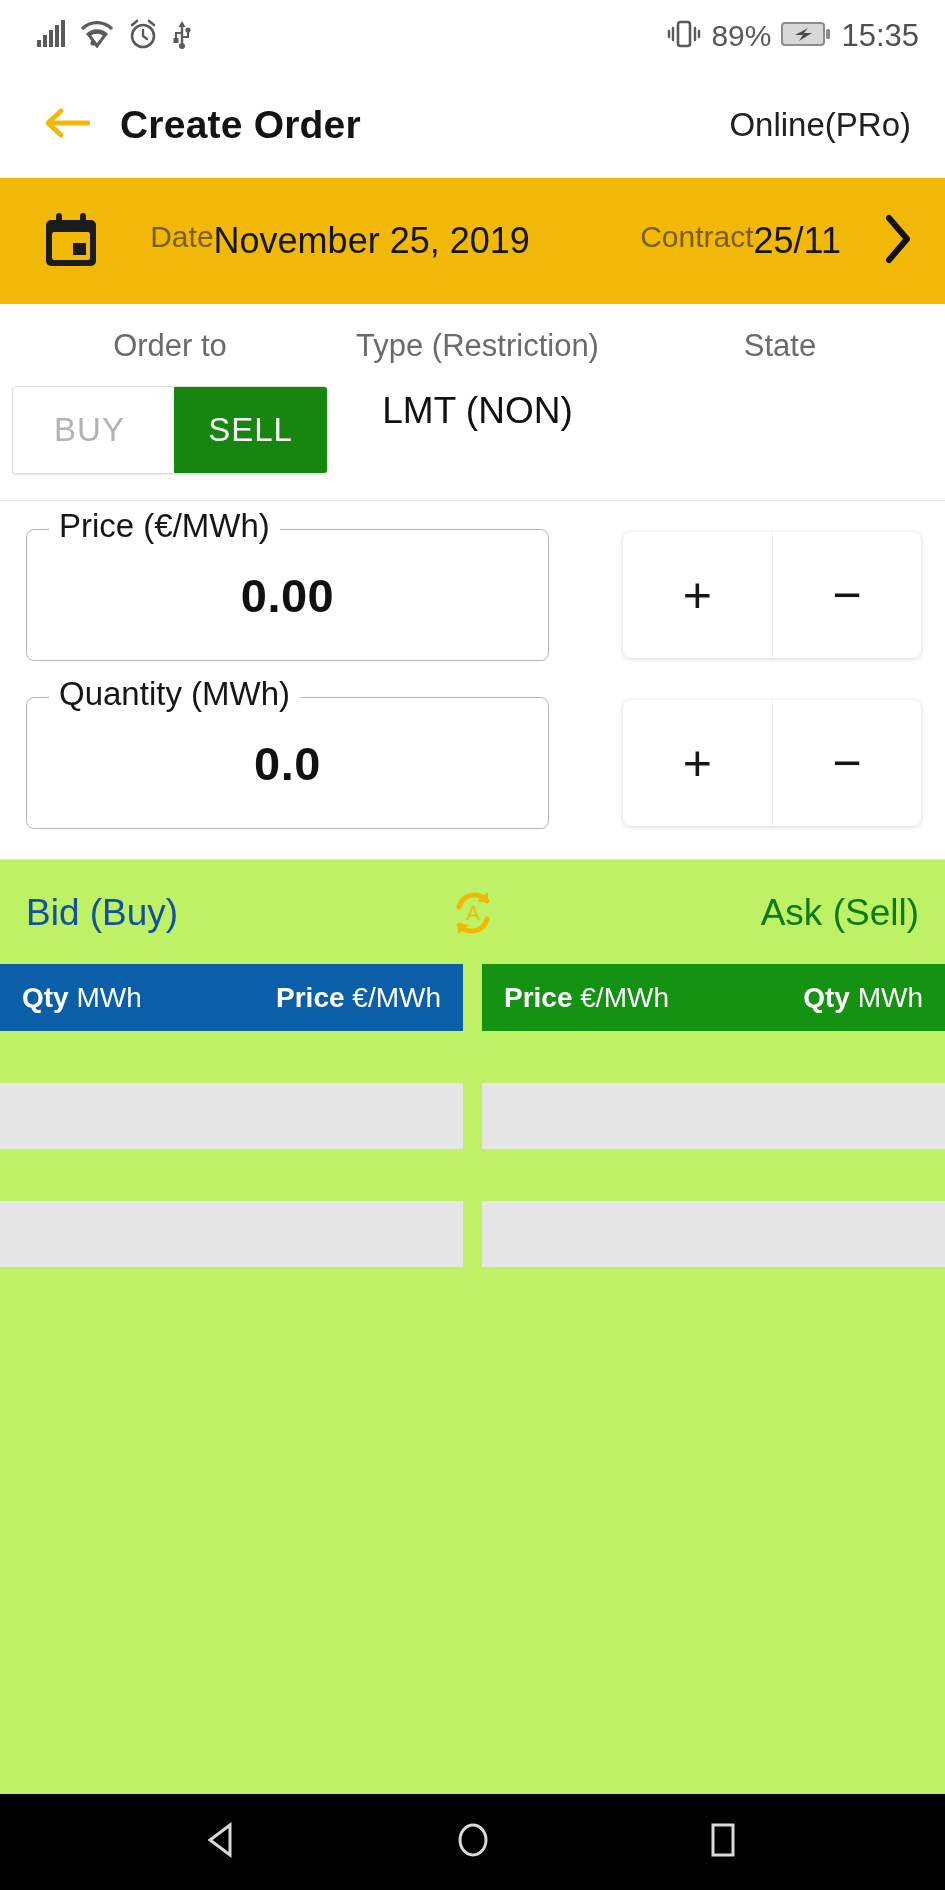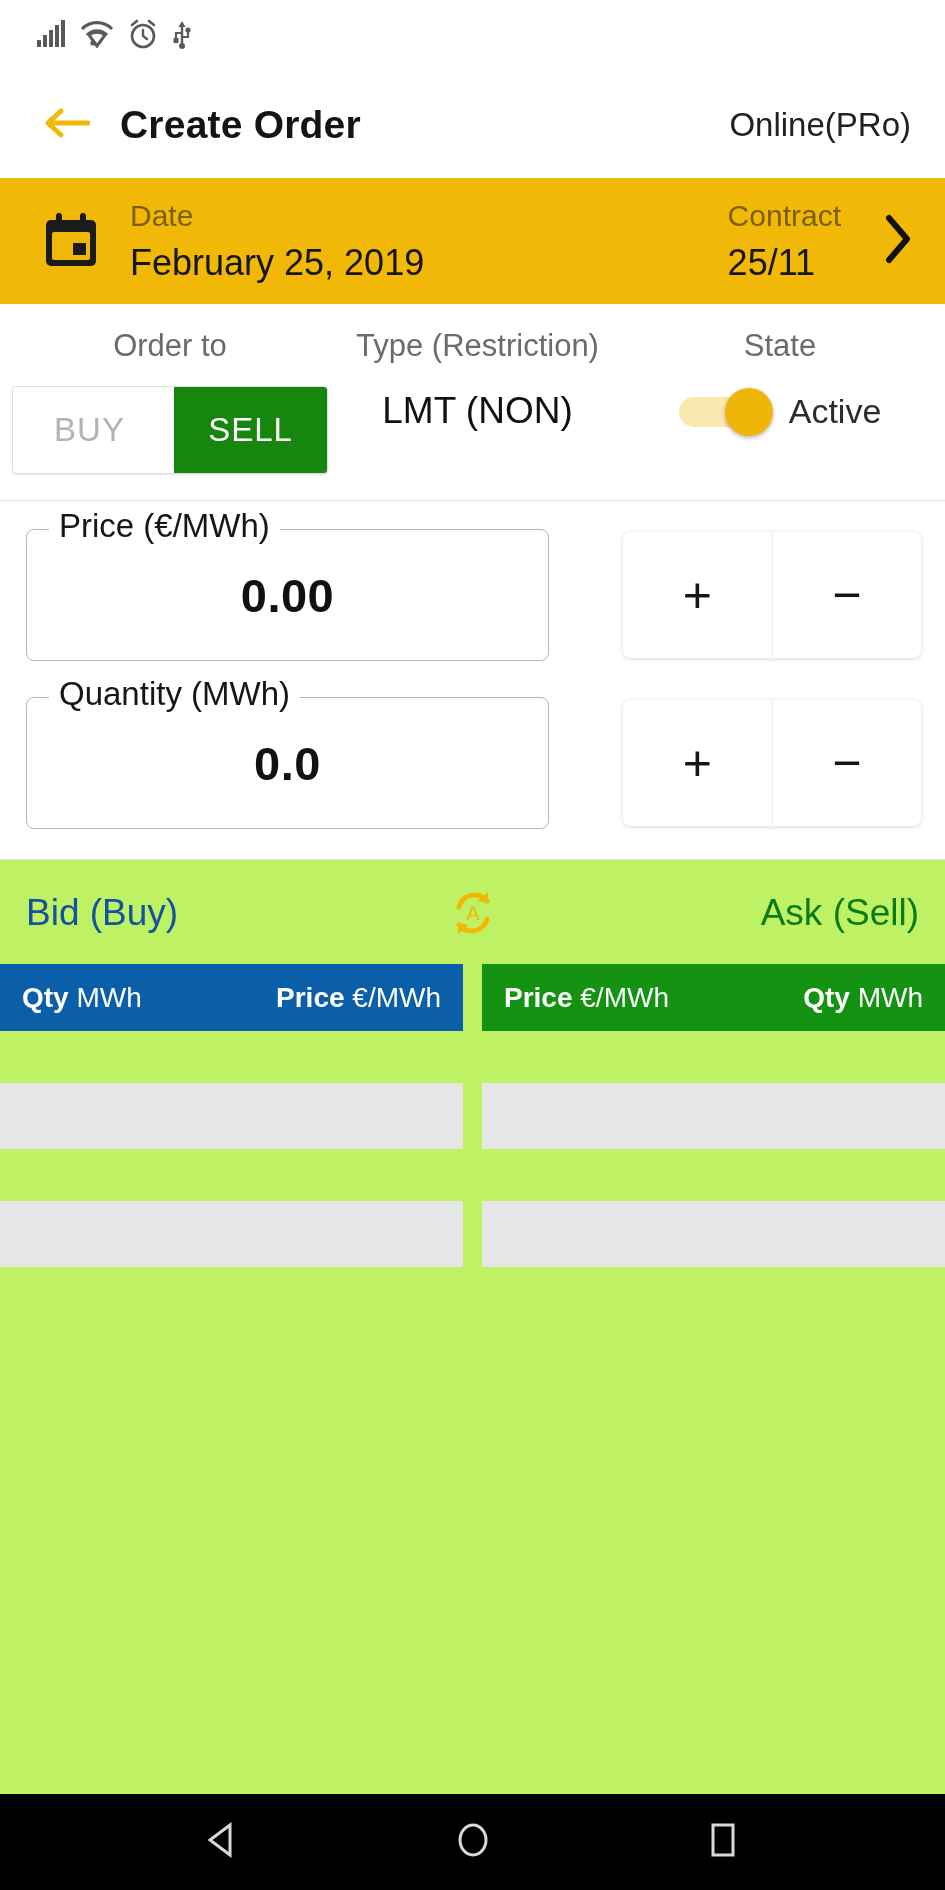--- a/index.html
+++ b/index.html
@@ -36,21 +36,21 @@
   .appbar-right {
     margin-left:auto; font-size: 33px; color:#212121; font-weight:400; padding-right: 6px;
   }
 
   
   .datebar {
     flex: 0 0 126px; background:#F2B807;
     display:flex; align-items:center; padding: 0 22px 0 40px;
   }
   .cal-icon { flex:0 0 auto; margin-right: 28px; display:flex; align-items:center; }
-  .db-block { display:flex; flex-direction:column; justify-content:center;gap:8px; }
+  .db-block { display:flex; flex-direction:row; justify-content:center; }
   .db-label { font-size: 30px; color:#7a5f06; line-height:1.18; }
   .db-value { font-size: 36px; color:#161616; line-height:1.2; }
   .db-date { min-width: 420px; }
   .db-contract { margin-left:auto; text-align:left; }
   .db-contract .db-label { text-align:left; }
   .chev { margin-left: 40px; margin-right: 8px; display:flex; align-items:center; }
 
   
   .order-sec { flex:0 0 auto; background:#fff; padding: 24px 0 26px 0; border-bottom:1px solid #e3e3e3; }
   .order-grid { display:flex; align-items:flex-start; }
@@ -181,20 +181,38 @@
         <svg width="20" height="30" viewBox="0 0 20 30">
           <circle cx="10" cy="27" r="3" fill="#5a5a5a"></circle>
           <path d="M10 26 V5" stroke="#5a5a5a" stroke-width="2.4"></path>
           <path d="M10 2 L6.5 8 L13.5 8 Z" fill="#5a5a5a"></path>
           <path d="M10 14 L4 14 L4 20" fill="none" stroke="#5a5a5a" stroke-width="2.2"></path>
           <path d="M10 18 L16 18 L16 12" fill="none" stroke="#5a5a5a" stroke-width="2.2"></path>
           <rect x="1.5" y="19" width="5" height="5" fill="#5a5a5a"></rect>
           <circle cx="16" cy="11" r="2.6" fill="#5a5a5a"></circle>
         </svg>
       </span>
+    </div>
+    <div class="sb-right">
+      <span>
+        <svg width="34" height="30" viewBox="0 0 34 30">
+          <rect x="11" y="3" width="12" height="24" rx="2.5" fill="none" stroke="#5a5a5a" stroke-width="2.6"></rect>
+          <path d="M6 9 V21 M2 12 V18" stroke="#5a5a5a" stroke-width="2.4" stroke-linecap="round"></path>
+          <path d="M28 9 V21 M32 12 V18" stroke="#5a5a5a" stroke-width="2.4" stroke-linecap="round"></path>
+        </svg>
+      </span>
+      <span class="sb-text">89%</span>
+      <span>
+        <svg width="50" height="28" viewBox="0 0 50 28">
+          <rect x="1" y="3" width="42" height="22" rx="3" fill="#d8d8d8" stroke="#8c8c8c" stroke-width="2"></rect>
+          <rect x="45" y="9" width="4" height="10" rx="1.5" fill="#8c8c8c"></rect>
+          <path d="M27 8 L14 15 L22 15 L18 21 L31 13 L23 13 Z" fill="#4a4a4a"></path>
+        </svg>
+      </span>
+      <span class="sb-time">15:35</span>
     </div>
   </div>
 
   <div class="appbar">
     <div class="back-btn">
       <span>
         <svg width="46" height="36" viewBox="0 0 46 36">
           <path d="M44 18 H5" stroke="#F2B807" stroke-width="5" stroke-linecap="round"></path>
           <path d="M17 6 L4 18 L17 30" fill="none" stroke="#F2B807" stroke-width="5" stroke-linecap="round" stroke-linejoin="round"></path>
         </svg>
@@ -209,21 +227,21 @@
       <svg width="62" height="62" viewBox="0 0 62 62">
         <rect x="6" y="10" width="50" height="46" rx="5" fill="#1b1b1b"></rect>
         <rect x="12" y="22" width="38" height="28" rx="2" fill="#F2B807"></rect>
         <rect x="16" y="3" width="6" height="12" rx="3" fill="#1b1b1b"></rect>
         <rect x="40" y="3" width="6" height="12" rx="3" fill="#1b1b1b"></rect>
         <rect x="33" y="33" width="13" height="12" fill="#1b1b1b"></rect>
       </svg>
     </div>
     <div class="db-block db-date">
       <div class="db-label">Date</div>
-      <div class="db-value">February 25, 2019</div>
+      <div class="db-value">November 25, 2019</div>
     </div>
     <div class="db-block db-contract">
       <div class="db-label">Contract</div>
       <div class="db-value">25/11</div>
     </div>
     <div class="chev">
       <span>
         <svg width="34" height="52" viewBox="0 0 34 52">
           <path d="M8 5 L26 26 L8 47" fill="none" stroke="#111" stroke-width="6" stroke-linecap="round" stroke-linejoin="round"></path>
         </svg>
@@ -239,27 +257,20 @@
           <div class="bs-seg bs-buy">BUY</div>
           <div class="bs-seg bs-sell">SELL</div>
         </div>
       </div>
       <div class="col-b">
         <div class="hdr">Type (Restriction)</div>
         <div class="type-val">LMT (NON)</div>
       </div>
       <div class="col-c">
         <div class="hdr">State</div>
-        <div class="state-row">
-          <div class="switch">
-            <div class="track"></div>
-            <div class="knob"></div>
-          </div>
-          <div class="state-label">Active</div>
-        </div>
       </div>
     </div>
   </div>
 
   <div class="fields">
 
     <div class="field-row">
       <div class="tf">
         <div class="tf-legend">Price (€/MWh)</div>
         <div class="tf-value">0.00</div>

